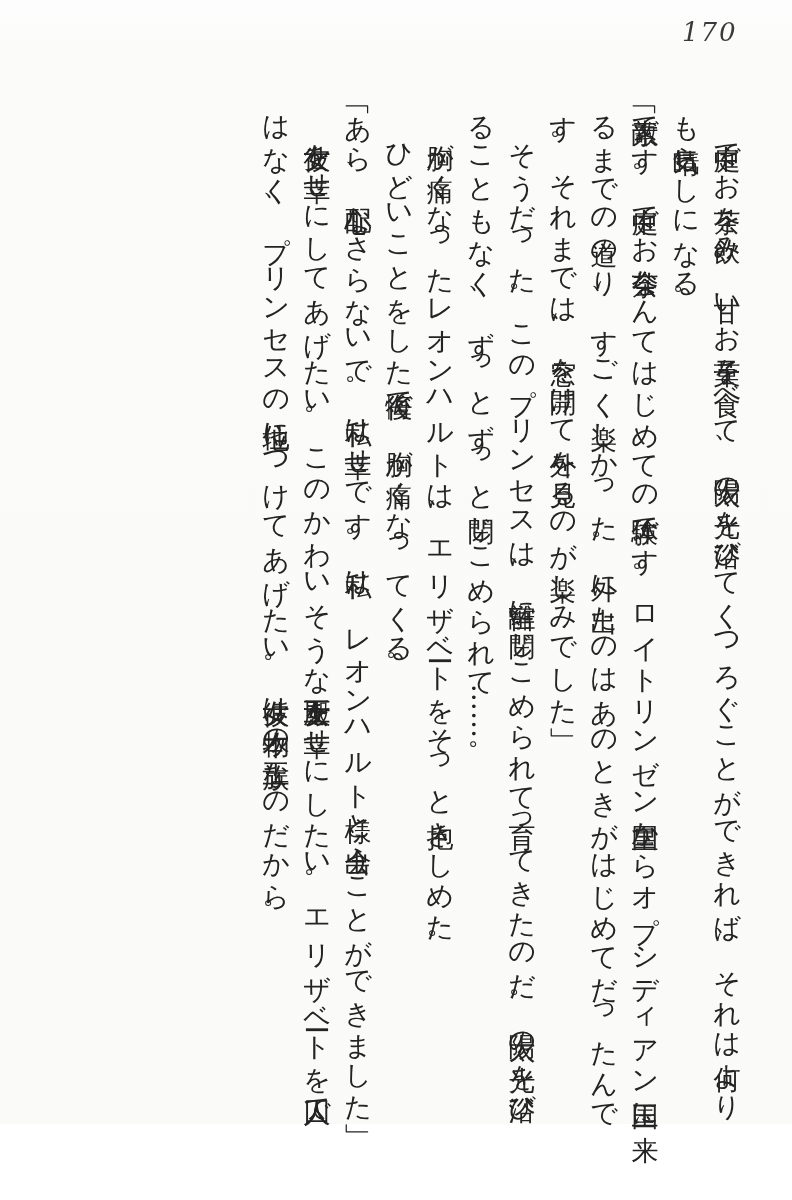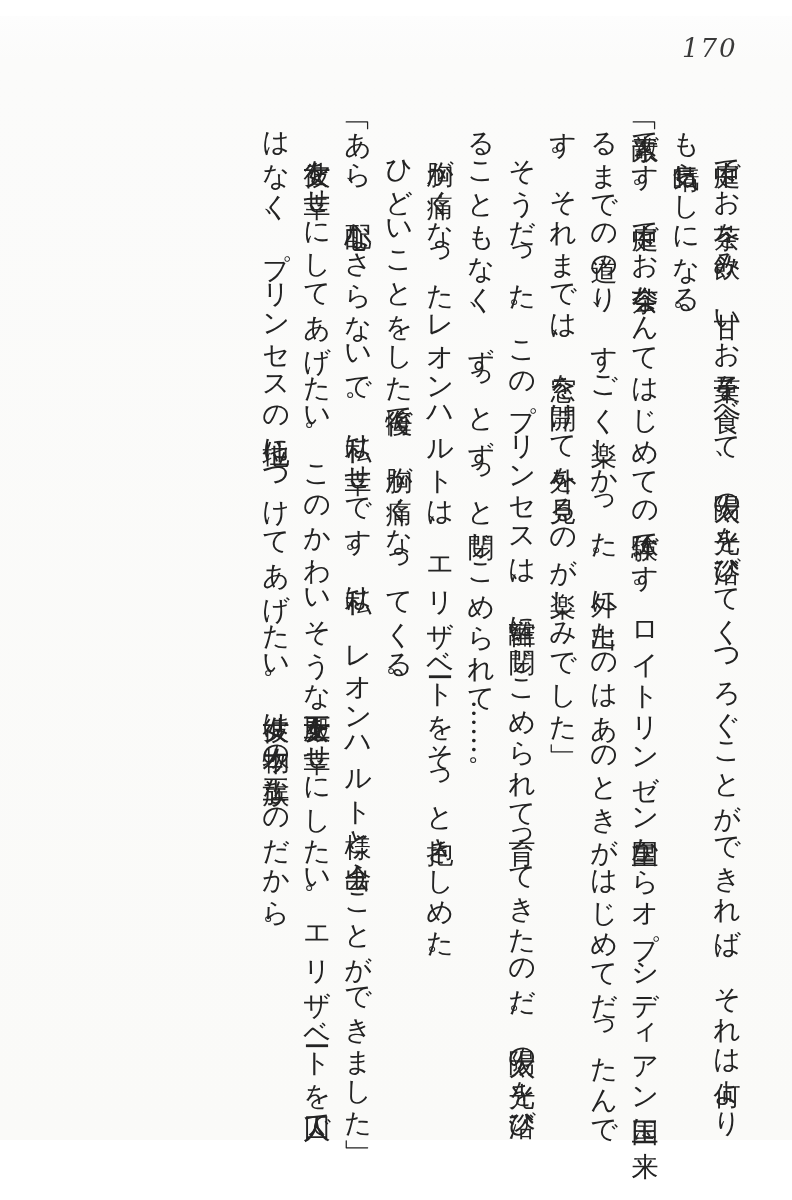--- a/index.html
+++ b/index.html
@@ -11,21 +11,20 @@
     height: 1200px;
     overflow: hidden;
   }
   .page {
     position: relative;
     width: 792px;
     height: 1124px;
     background: #fbfbfa;
     background-image: linear-gradient(180deg, #fdfdfd 0%, #fbfbfa 4%, #fafaf8 100%);
     font-family: "DejaVu Serif", "Liberation Serif", serif;
-    margin-top: 16px;
   }
   .page-number {
     position: absolute;
     top: 17px;
     left: 682px;
     font-size: 26px;
     font-style: italic;
     letter-spacing: 2px;
     color: #3a3a3a;
     font-family: "DejaVu Serif", "Liberation Serif", serif;

